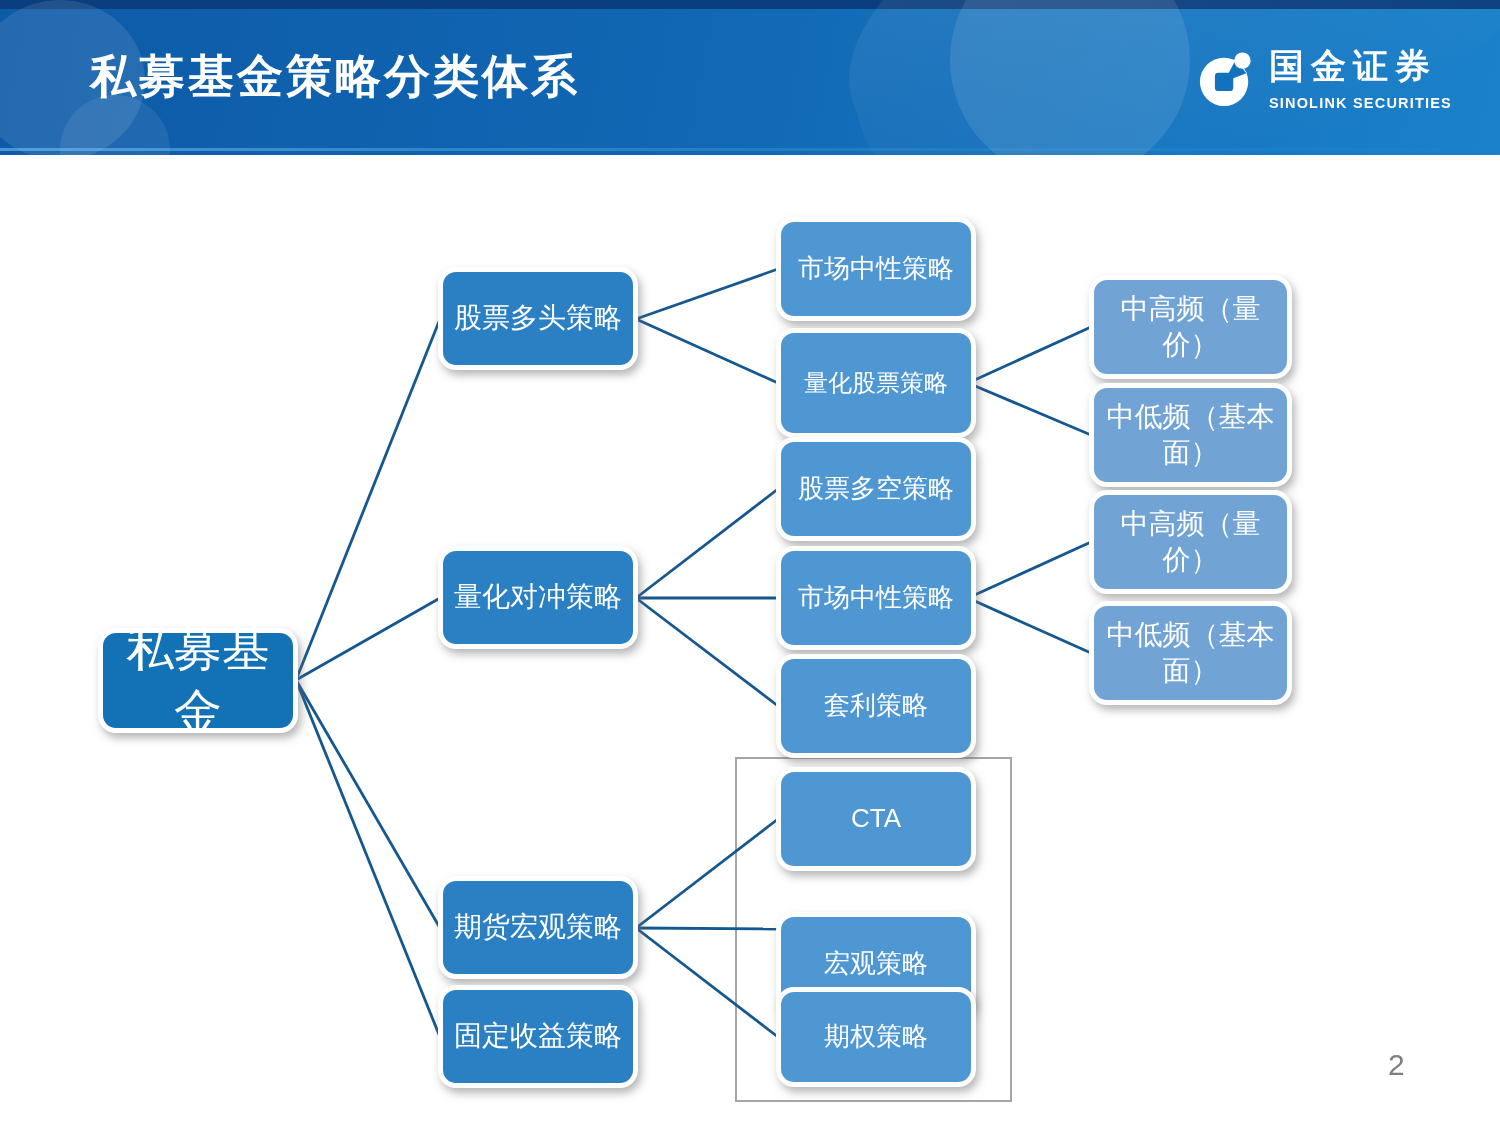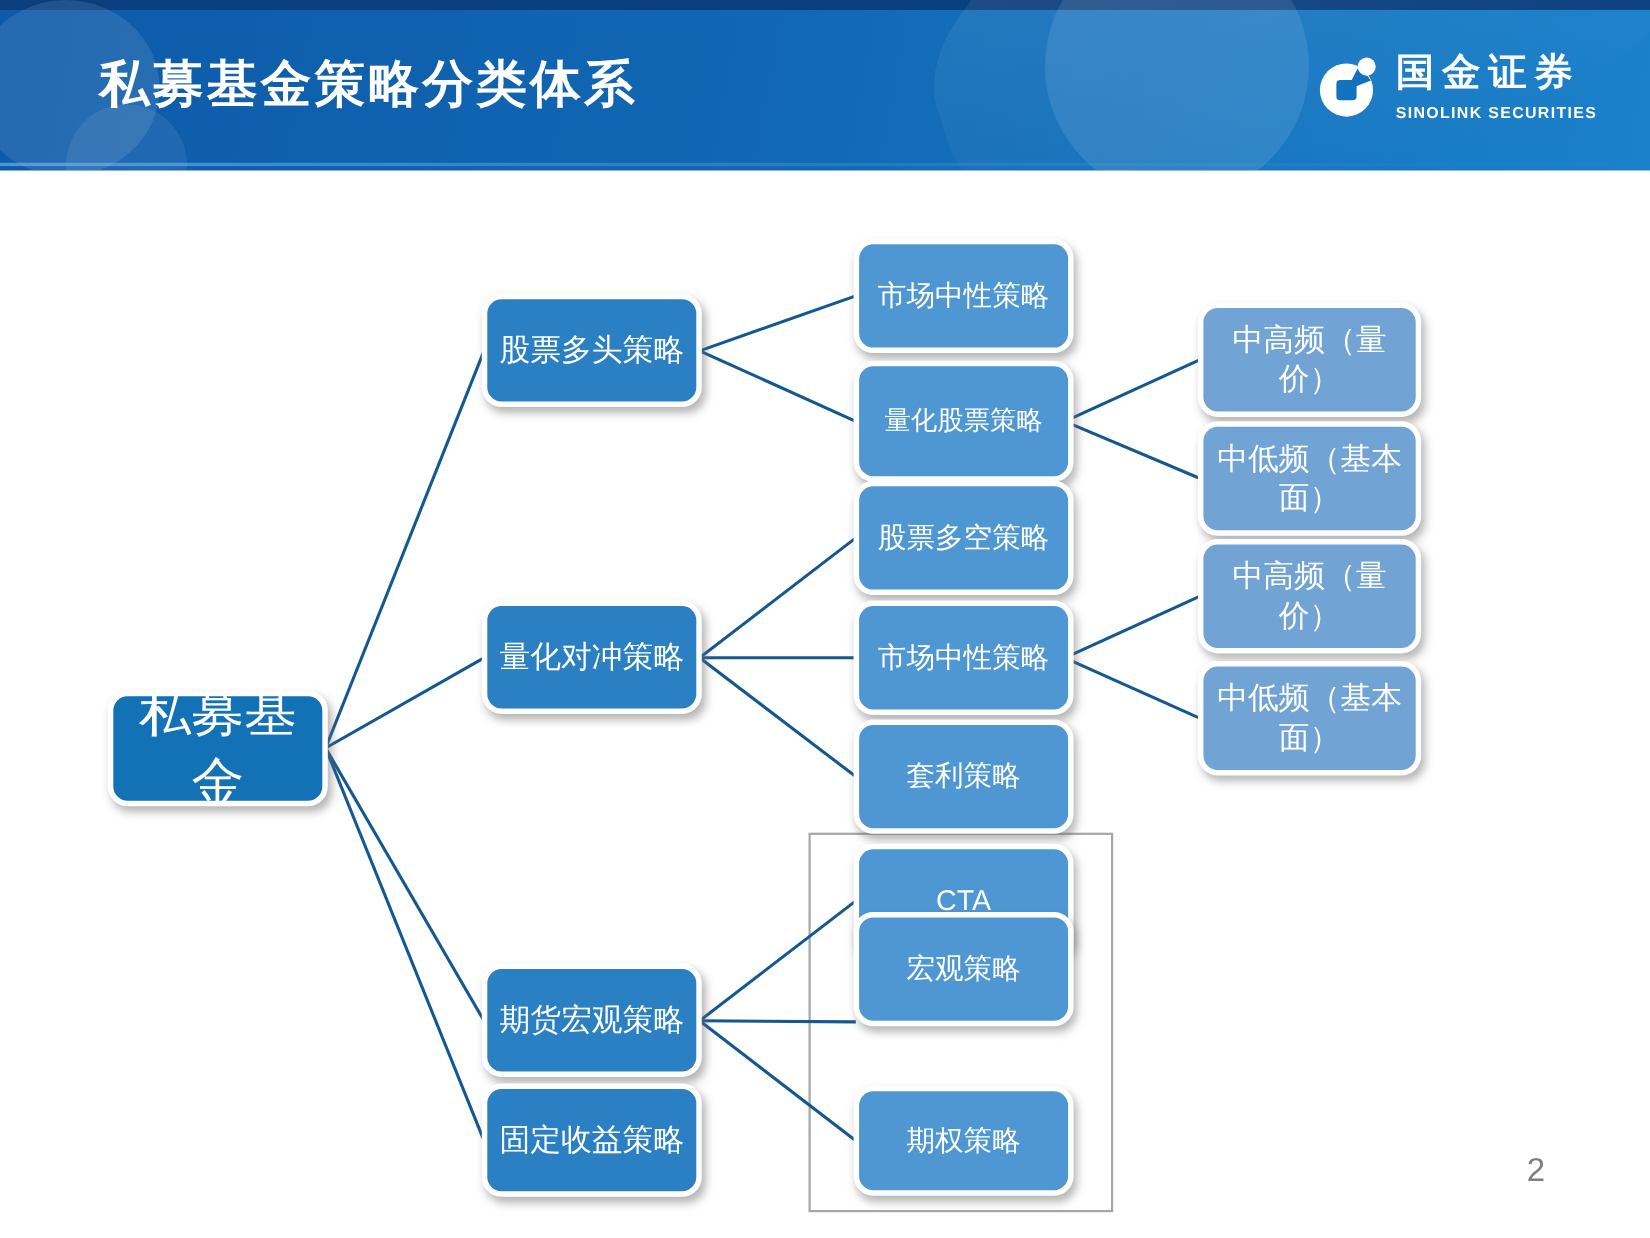--- a/index.html
+++ b/index.html
@@ -58,21 +58,21 @@
     color:#ffffff;text-align:center;line-height:1.3;
     box-shadow:3px 5px 8px rgba(110,110,110,.5);
   }
   .root{left:98px;top:628px;width:200px;height:105px;background:var(--root-box,#1371b5);font-size:48px;}
   .l2{left:438px;width:200px;height:103px;background:var(--level2-box,#2b80c3);font-size:28px;}
   .n-l2-0{top:267px}.n-l2-1{top:546px}.n-l2-2{top:876px}.n-l2-3{top:985px}
   .l3{left:776px;width:200px;height:104px;background:var(--level3-box,#4f97d3);font-size:26px;}
   .n-l3-0{top:217px}
   .n-l3-1{top:328px;height:110px;font-size:24px;}
   .n-l3-2{top:437px}.n-l3-3{top:546px}.n-l3-4{top:654px}
-  .n-l3-5{top:767px}.n-l3-6{top:829px}.n-l3-7{top:987px;height:100px;}
+  .n-l3-5{top:767px}.n-l3-6{top:912px}.n-l3-7{top:987px;height:100px;}
   .l4{left:1089px;width:203px;height:104px;background:var(--level4-box,#71a4d4);font-size:28px;}
   .n-l4-0{top:275px}.n-l4-1{top:383px}.n-l4-2{top:490px}.n-l4-3{top:601px}
 
   
   .page-number{
     position:absolute;left:1388px;top:1048px;
     color:var(--page-number,#7f7f7f);font-size:30px;
   }
 </style>
 </head>

